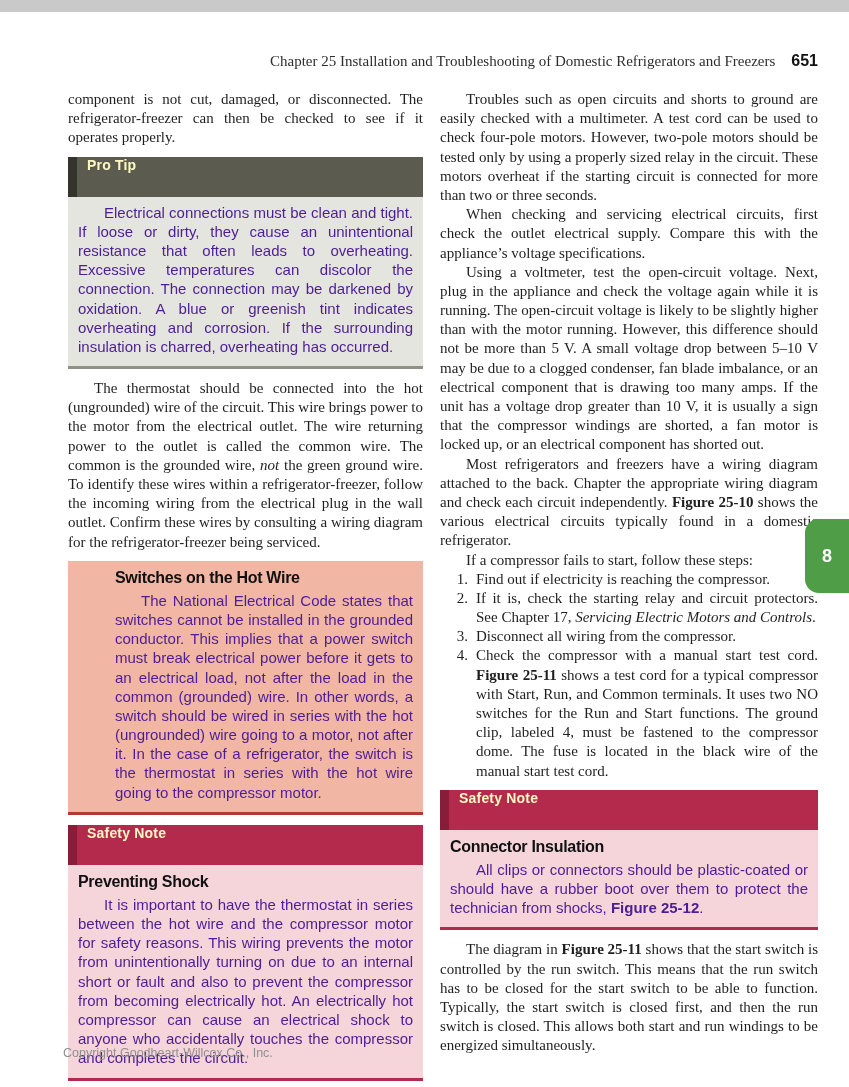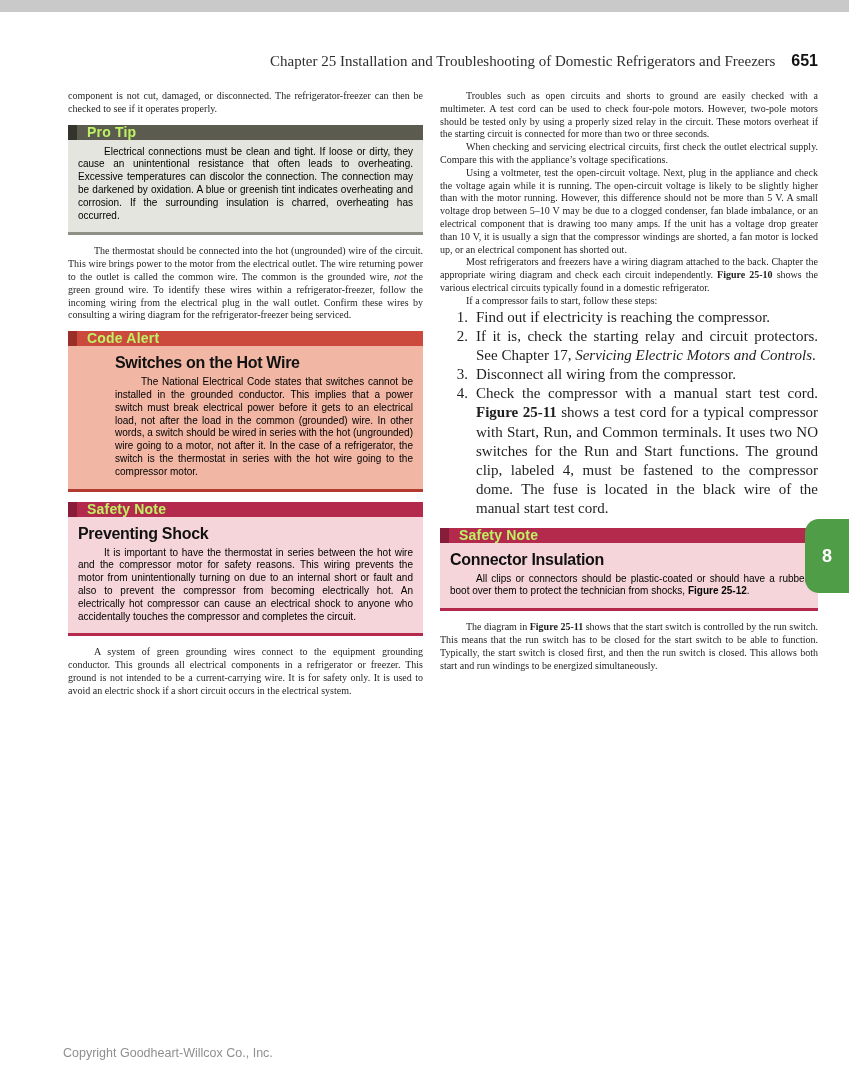--- a/index.html
+++ b/index.html
@@ -25,48 +25,48 @@
     font-family:"Liberation Sans", sans-serif;
     font-weight:bold; font-size:16px; color:#111;
     margin-left:16px;
   }
   
   .col { position:absolute; top:78px; }
   .col-left  { left:68px;  width:355px; }
   .col-right { left:440px; width:378px; }
   .col p {
     margin:0;
-    font-size:10px; line-height:1.28;
+    font-size:15px; line-height:1.28;
     text-align:justify;
     text-indent:26px;
   }
   .col p.noindent { text-indent:0; }
   
   .box { margin:9px 0 10px 0; border-bottom:3px solid #888; }
   .box-header {
-    display:flex; align-items:flex-end;
-    height:15px;
+    display:flex; align-items:flex-start;
+    height:40px;
     font-family:"Liberation Sans", sans-serif;
-    font-weight:bold; font-size:14px; color:#bef264;
+    font-weight:bold; font-size:14px; color:#fef9c3;
     letter-spacing:0.2px;
   }
   .box-header::before { content:""; width:9px; align-self:stretch; }
   .box-label { padding-left:10px; }
   .box-body { padding:6px 10px 10px 10px; }
   .box-title {
     font-family:"Liberation Sans", sans-serif;
     font-weight:bold; font-size:16px;
     letter-spacing:-0.3px; color:#111;
     margin:2px 0 4px 0;
   }
   .box-text {
     margin:0;
     font-family:"Liberation Sans", sans-serif;
     font-size:13.2px; line-height:1.3;
-    color:#000000;
+    color:#4c1d95;
     text-align:justify; text-indent:30px;
   }
   .protip .box-header { background:var(--protip-header,#5c5b50); }
   .protip .box-header::before { background:var(--protip-accent,#35342c); }
   .protip .box-body { background:var(--protip-body-bg,#e4e5de); }
   .protip { border-bottom-color:var(--protip-border,#8f9086); }
   .codealert .box-header { background:var(--codealert-header,#cb4a3d); }
   .codealert .box-header::before { background:var(--codealert-accent,#992f26); }
   .codealert .box-body { background:var(--codealert-body-bg,#f1b6a4);padding-left:47px; }
   .codealert { border-bottom-color:var(--codealert-border,#b23a2e); }
@@ -113,23 +113,20 @@
         <span class="box-label">Pro Tip</span>
       </div>
       <div class="box-body">
         <p class="box-text">Electrical connections must be clean and tight. If loose or dirty, they cause an unintentional resistance that often leads to overheating. Excessive temperatures can discolor the connection. The connection may be darkened by oxidation. A blue or greenish tint indicates overheating and corrosion. If the surrounding insulation is charred, overheating has occurred.</p>
       </div>
     </div>
 
     <p><span>The thermostat should be connected into the hot (ungrounded) wire of the circuit. This wire brings power to the motor from the electrical outlet. The wire returning power to the outlet is called the common wire. The common is the grounded wire, </span><span style="font-style: italic;">not</span><span> the green ground wire. To identify these wires within a refrigerator-freezer, follow the incoming wiring from the electrical plug in the wall outlet. Confirm these wires by consulting a wiring diagram for the refrigerator-freezer being serviced.</span></p>
 
     <div class="box codealert">
-      <div class="box-header">
-        <span class="box-label">Code Alert</span>
-      </div>
       <div class="box-body">
         <div class="box-title">Switches on the Hot Wire</div>
         <p class="box-text">The National Electrical Code states that switches cannot be installed in the grounded conductor. This implies that a power switch must break electrical power before it gets to an electrical load, not after the load in the common (grounded) wire. In other words, a switch should be wired in series with the hot (ungrounded) wire going to a motor, not after it. In the case of a refrigerator, the switch is the thermostat in series with the hot wire going to the compressor motor.</p>
       </div>
     </div>
 
     <div class="box safety">
       <div class="box-header">
         <span class="box-label">Safety Note</span>
       </div>

